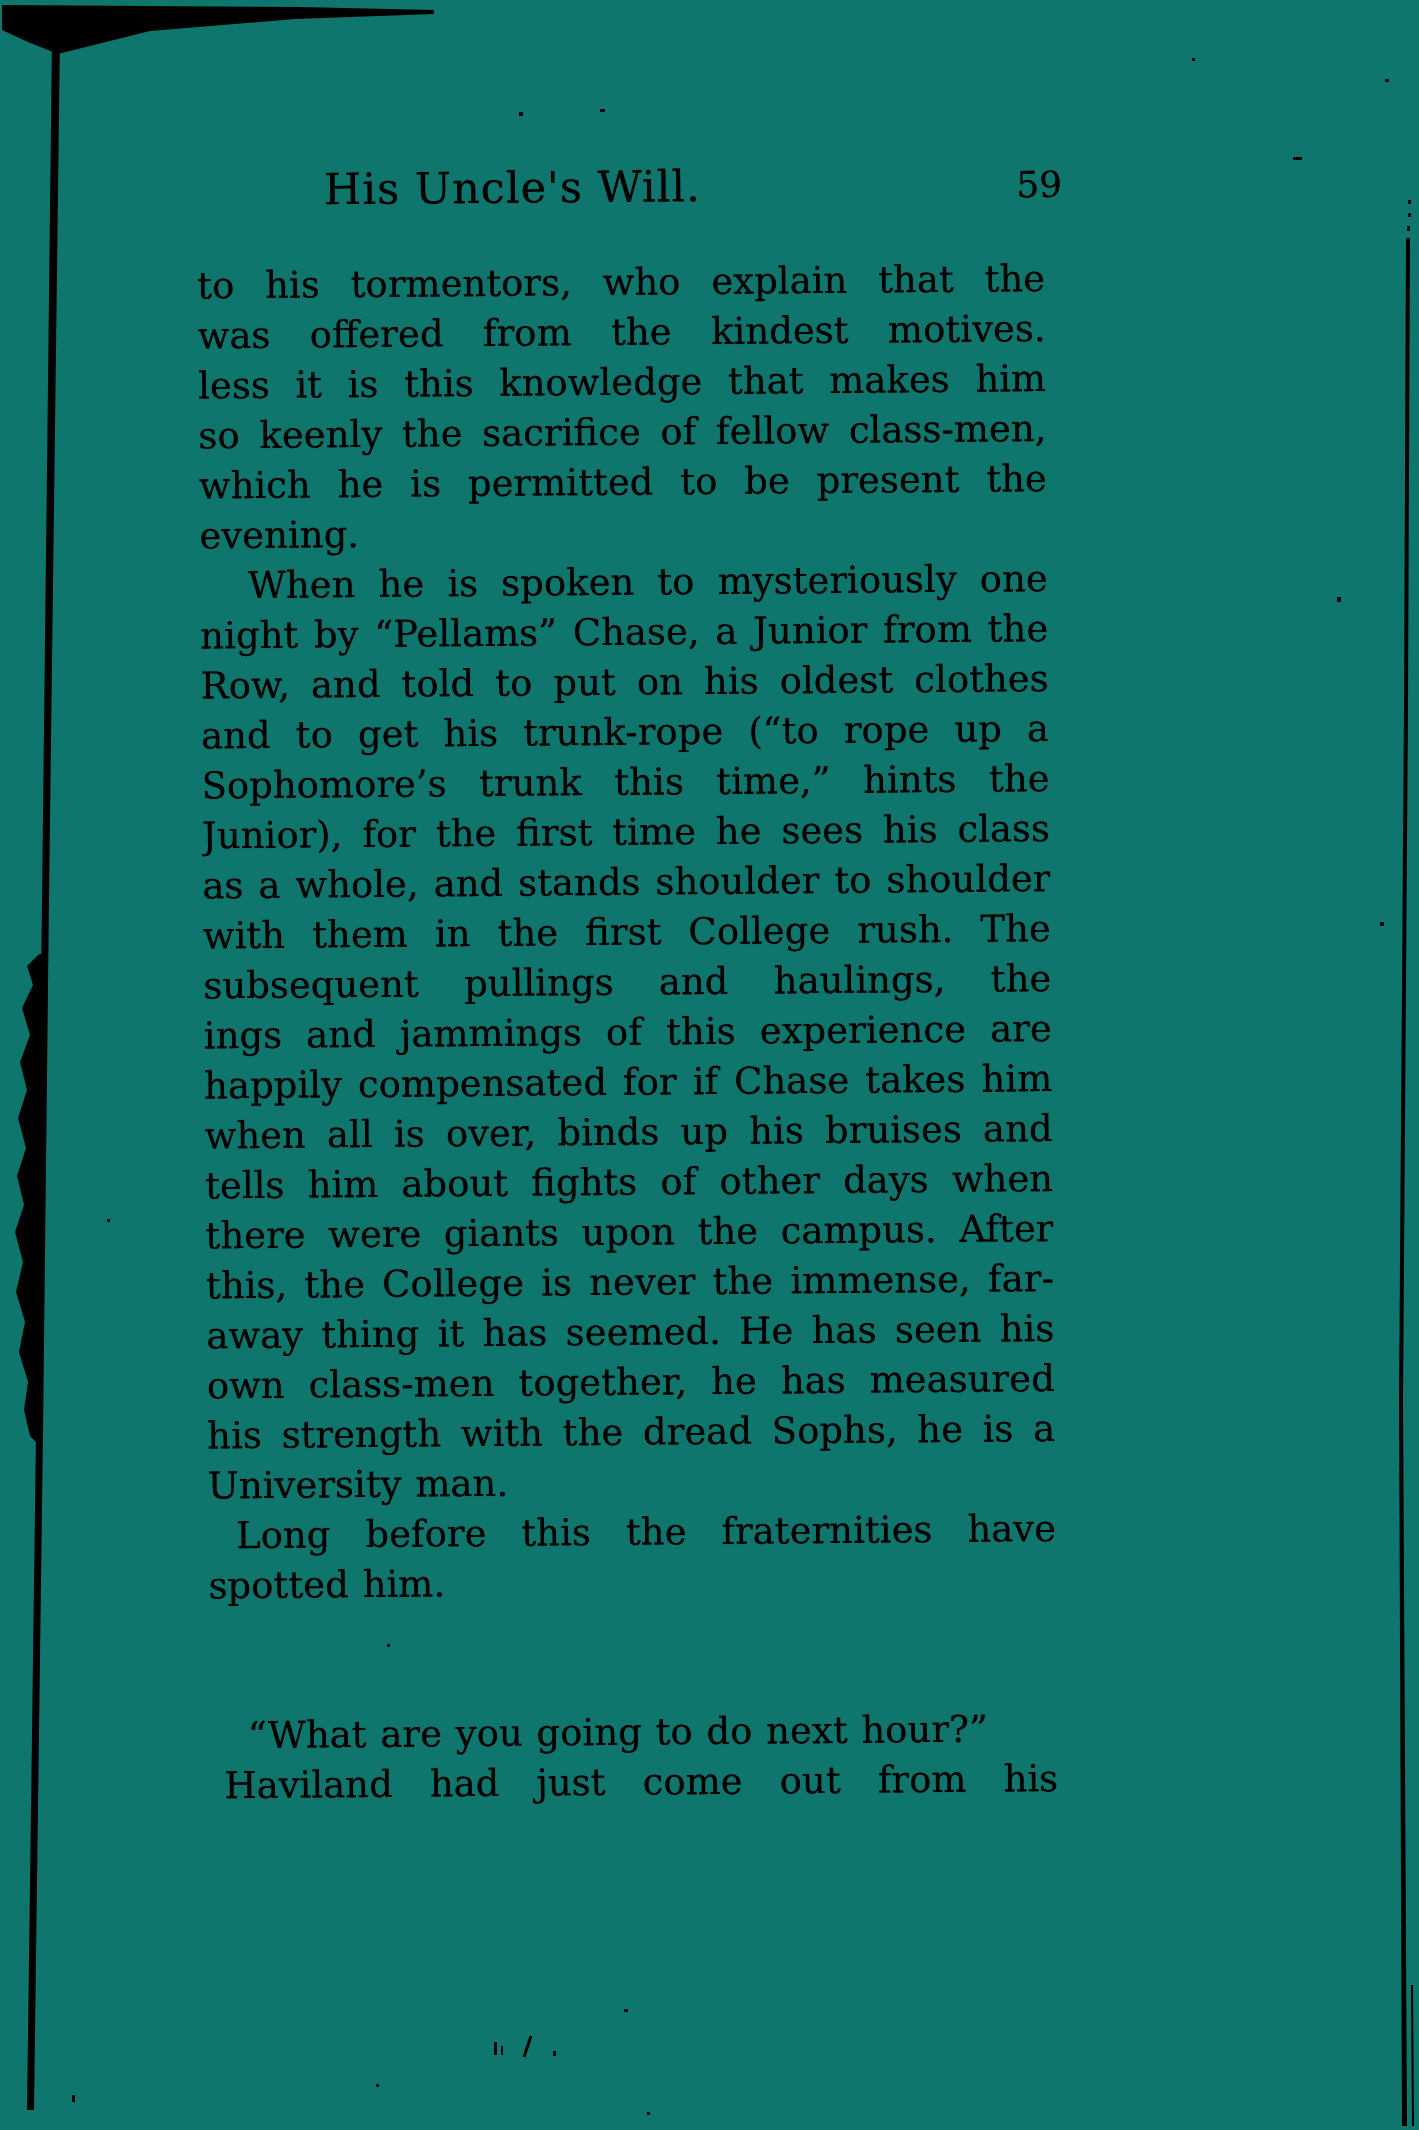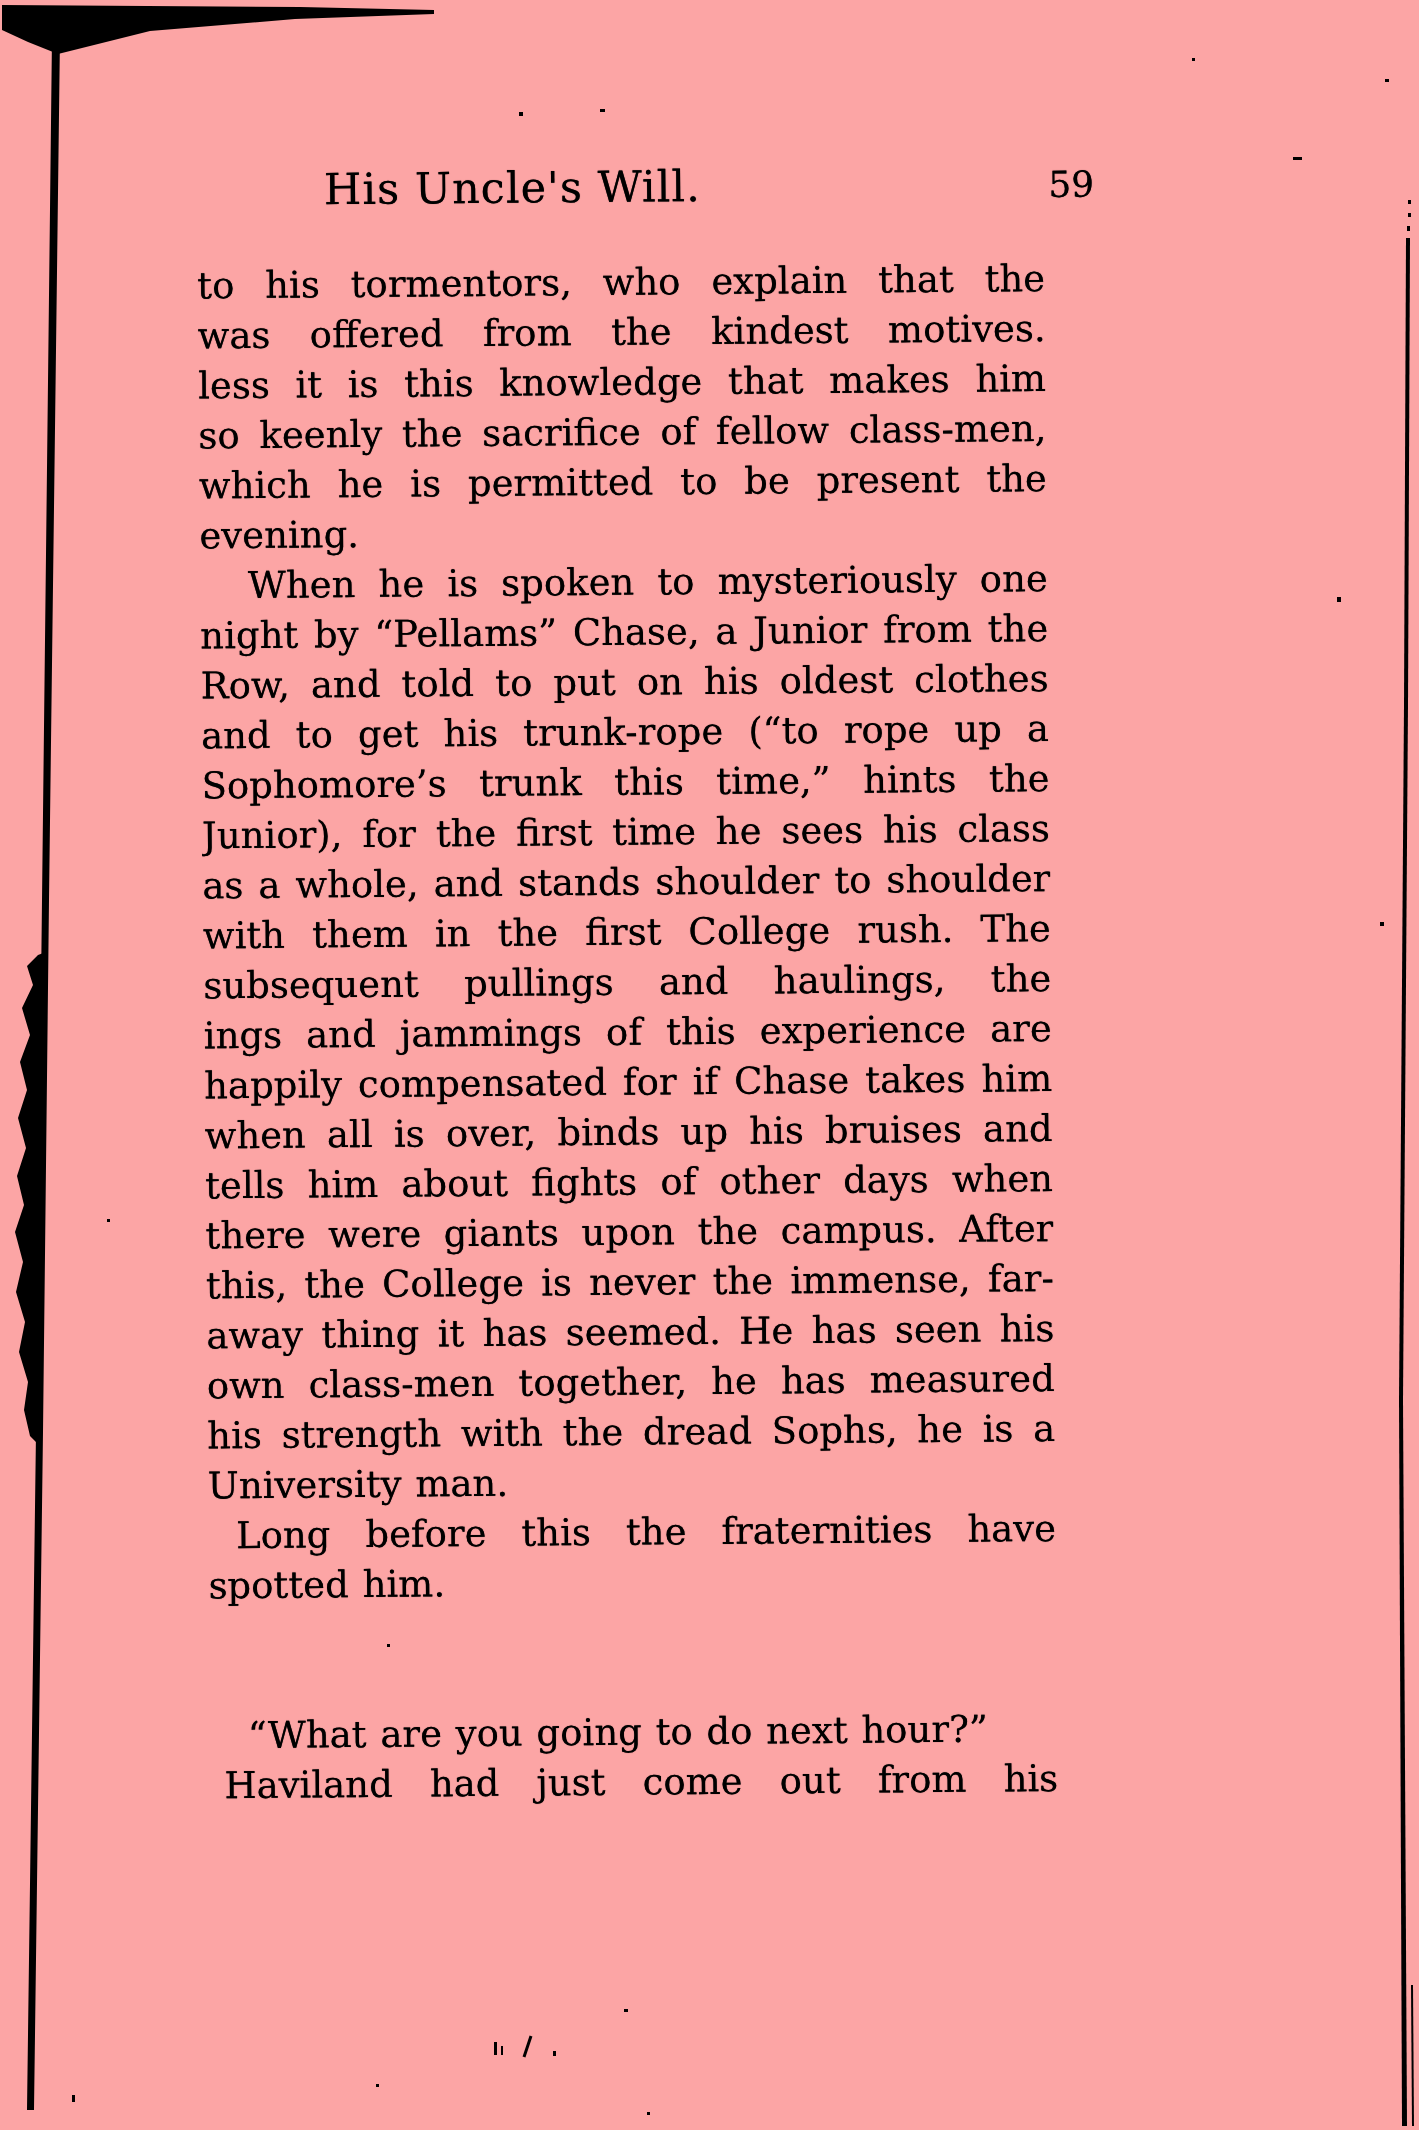--- a/index.html
+++ b/index.html
@@ -4,21 +4,21 @@
 <style>
   html, body {
     margin: 0;
     padding: 0;
     background: #ffffff;
   }
   .page {
     position: relative;
     width: 1419px;
     height: 2130px;
-    background: #fca5a5;
+    background: #0f766e;
     overflow: hidden;
     font-family: "DejaVu Serif", "Liberation Serif", serif;
     color: #000;
   }
   .artifacts {
     position: absolute;
     left: 0; top: 0;
     width: 1419px; height: 2130px;
     pointer-events: none;
   }
@@ -36,21 +36,21 @@
     transform: translateX(-50%);
     font-size: 43px;
     line-height: 50px;
     white-space: nowrap;
     letter-spacing: 1px;
     text-shadow: 0 0 0.7px rgba(0,0,0,0.85);
   }
   .page-number {
     position: absolute;
     top: 166px;
-    left: 1056px;
+    left: 1024px;
     font-size: 36px;
     line-height: 44px;
     text-shadow: 0 0 0.7px rgba(0,0,0,0.85);
   }
   .body-text {
     position: absolute;
     left: 204px;
     top: 257px;
     width: 848px;
     font-size: 37px;

